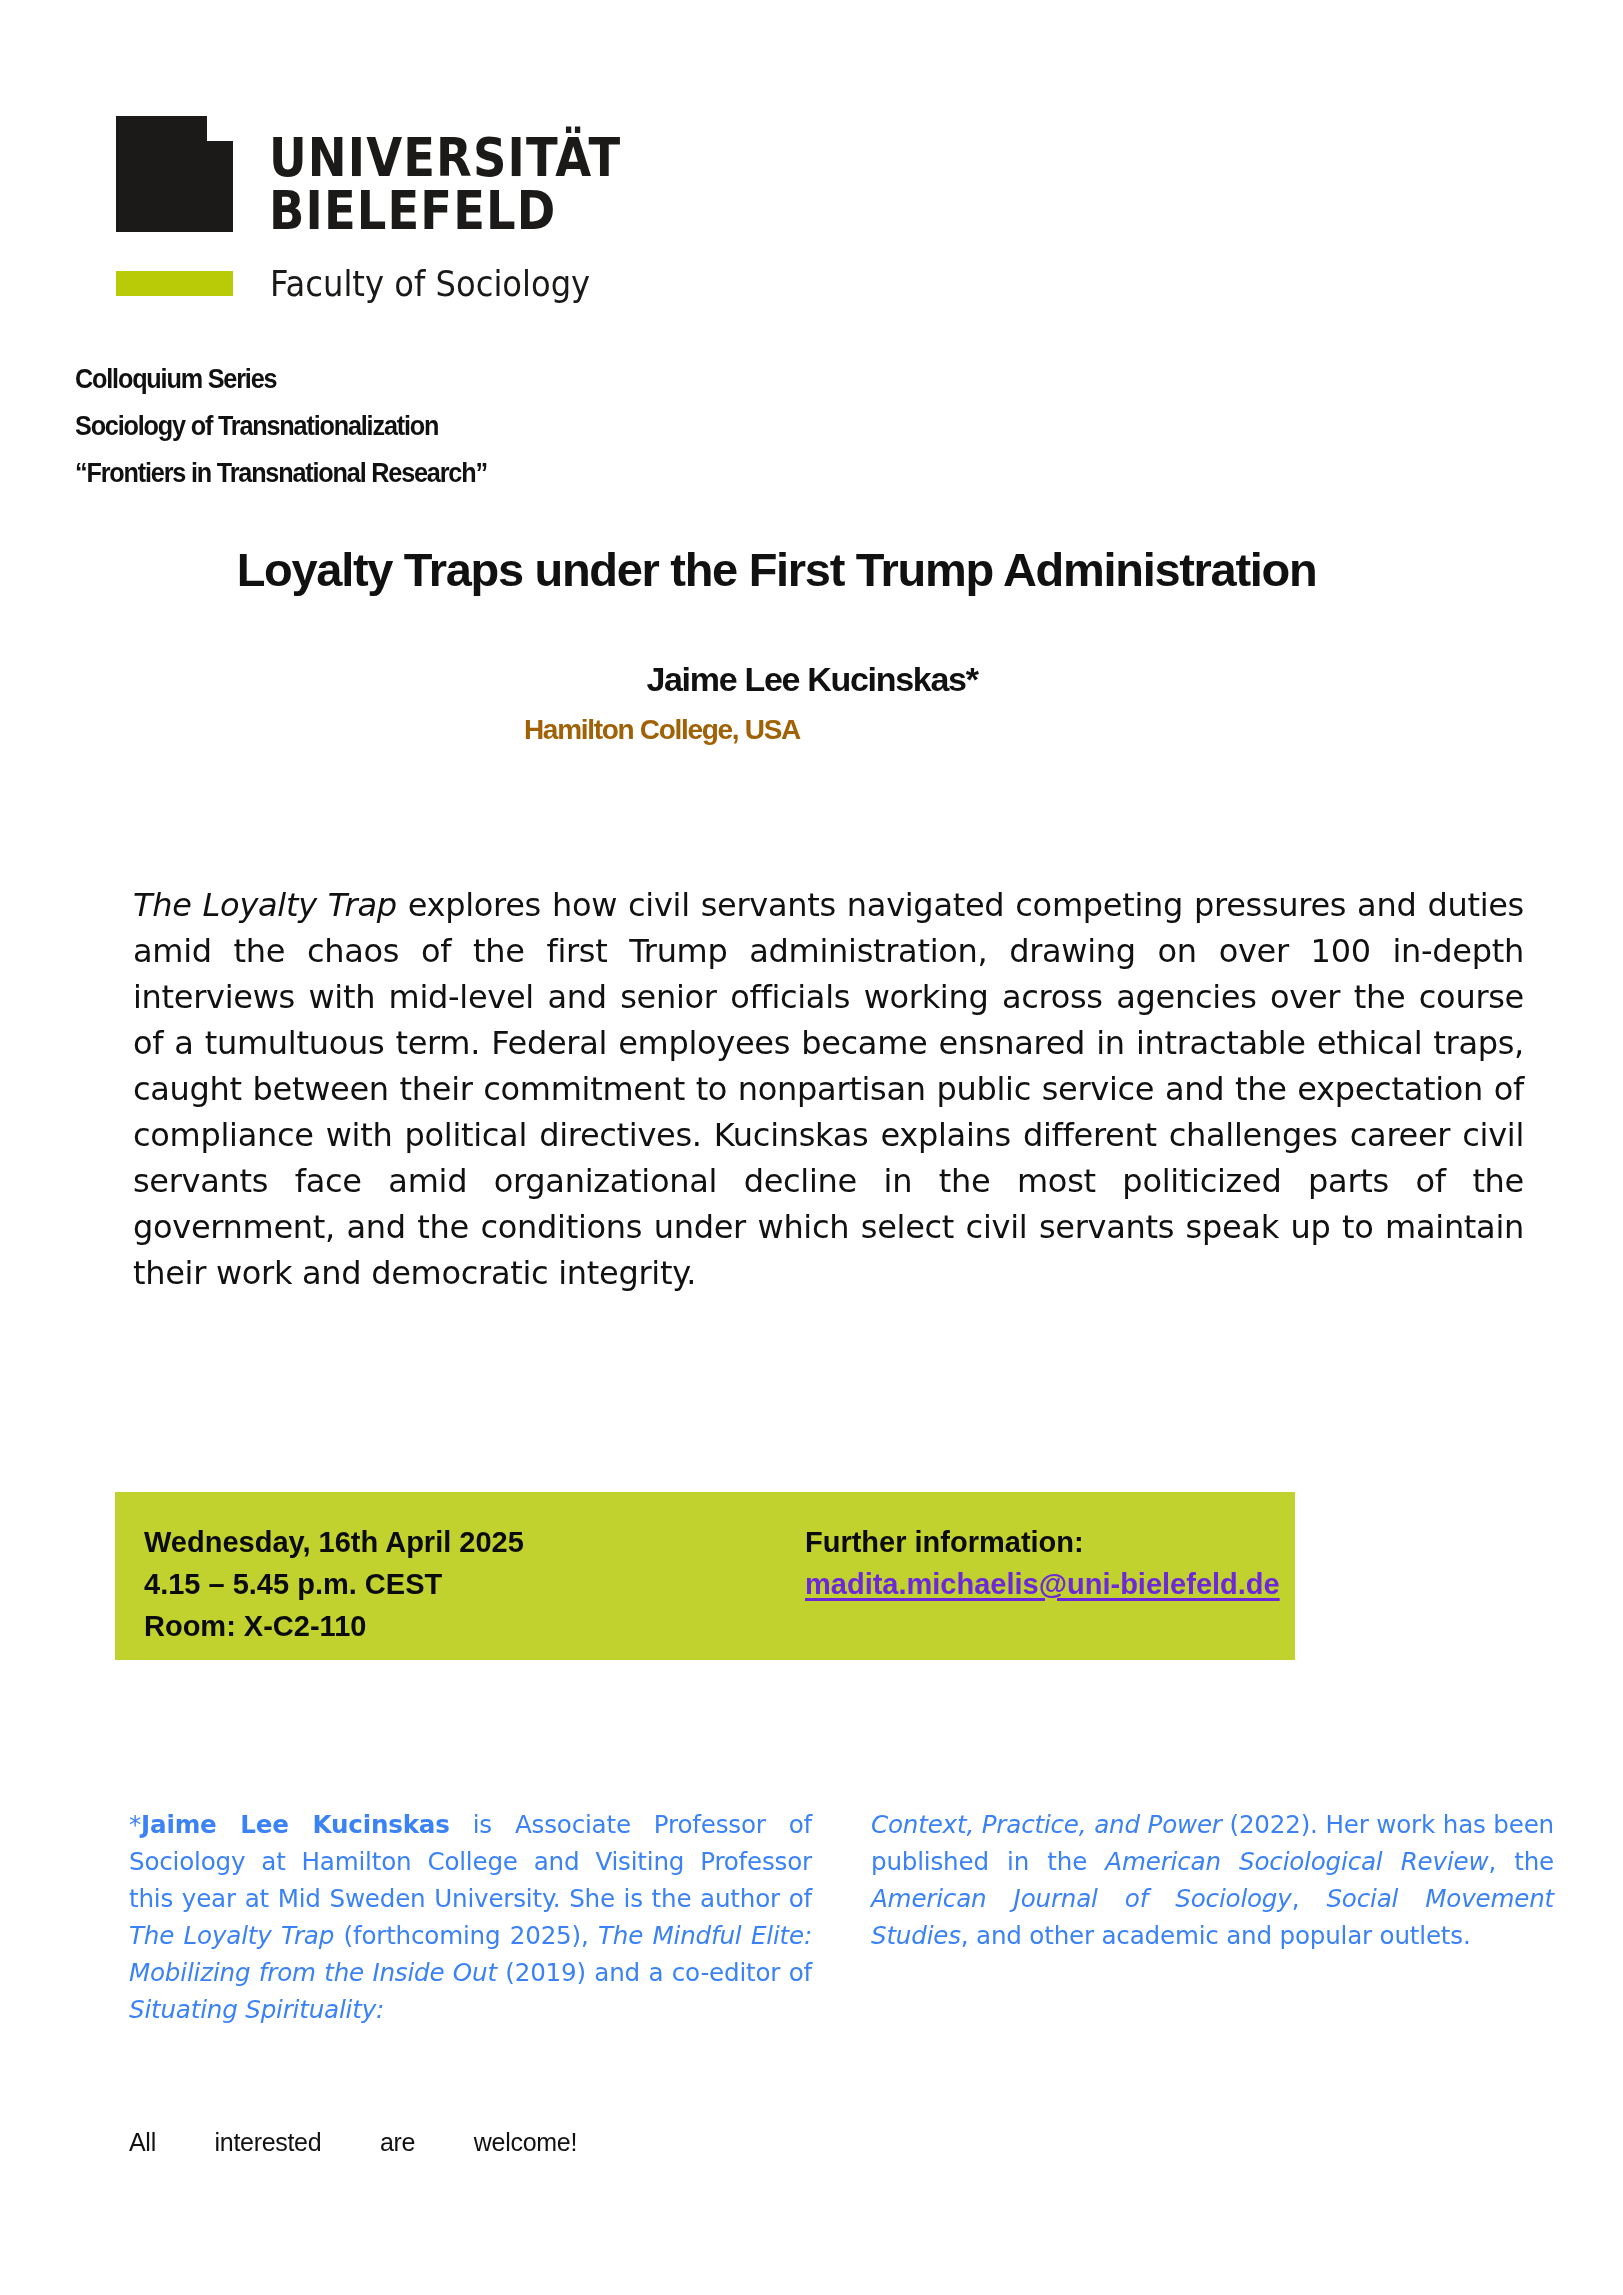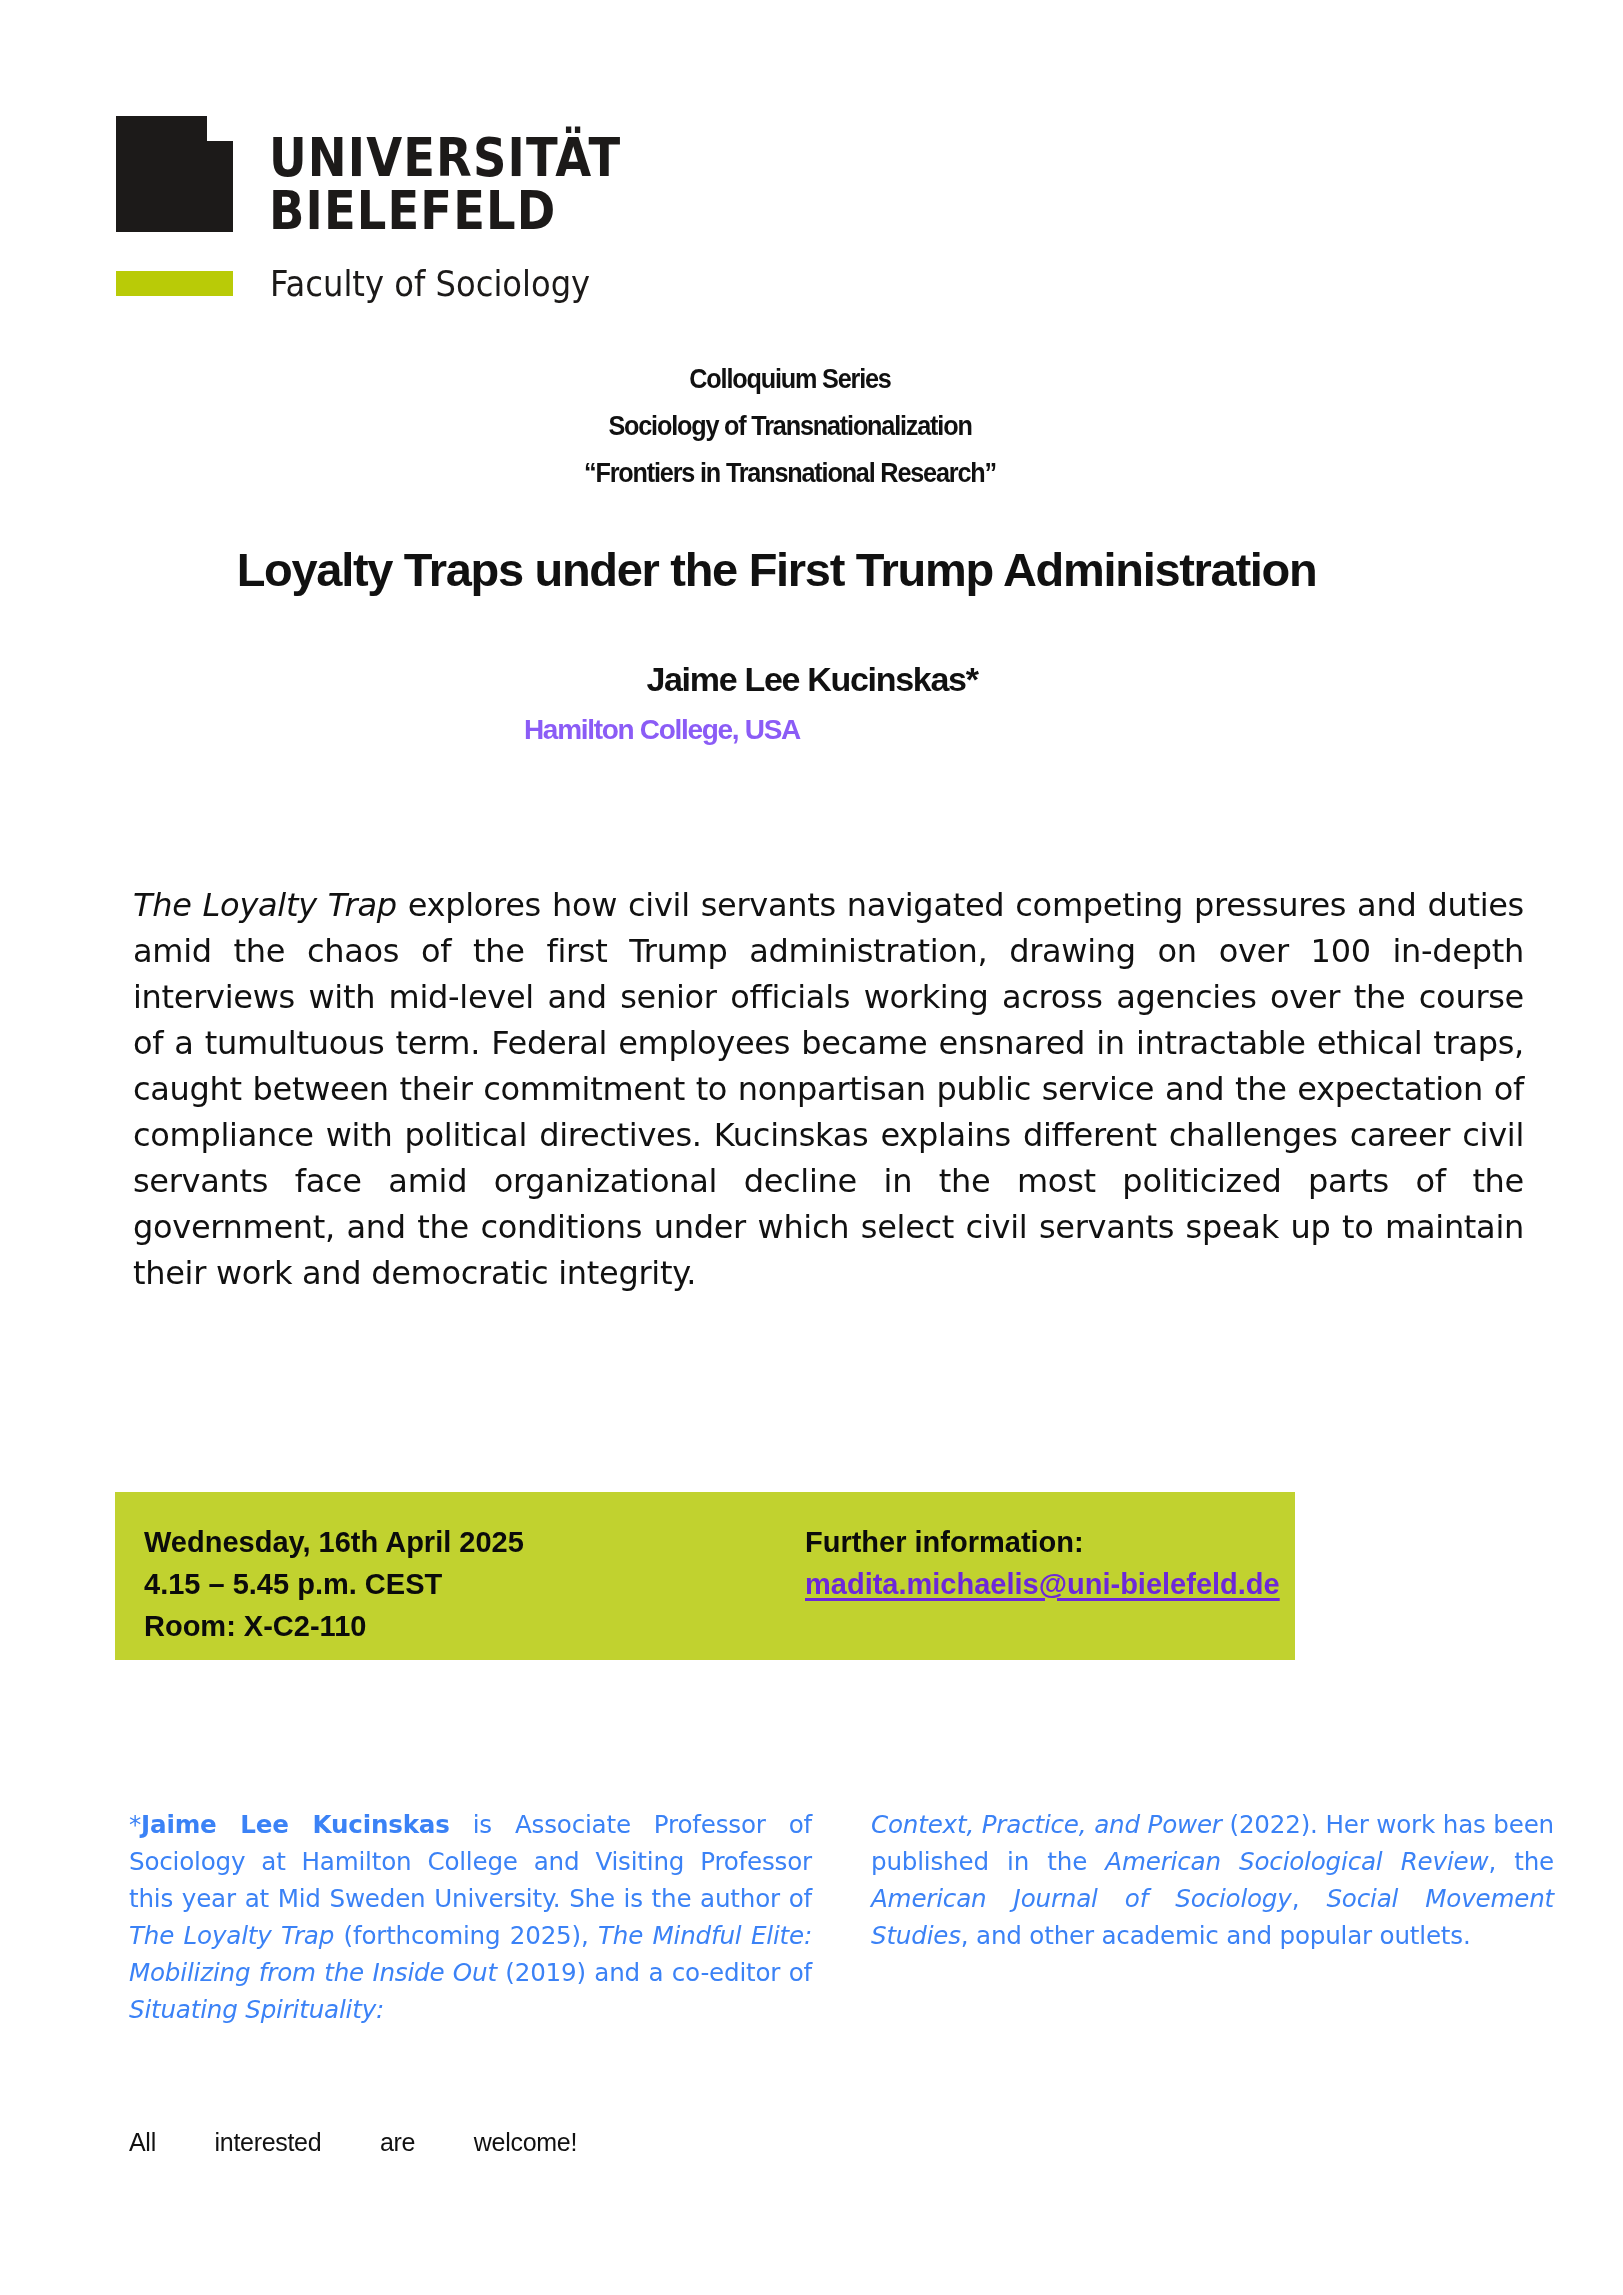--- a/index.html
+++ b/index.html
@@ -7,26 +7,26 @@
 
   
   .logo-block { position: absolute; left: 116px; top: 116px; width: 117px; height: 116px; }
   .logo-block .main { position: absolute; left: 0; top: 25px; width: 117px; height: 91px; background: #1c1a19; }
   .logo-block .tall { position: absolute; left: 0; top: 0; width: 91px; height: 116px; background: #1c1a19; }
   .logo-green { position: absolute; left: 116px; top: 271px; width: 117px; height: 25px; background: #b9cb07; }
   .uni-name { position: absolute; left: 269px; top: 131px; font-family: "DejaVu Sans", sans-serif; font-weight: bold; font-size: 54px; line-height: 53px; letter-spacing: 1.3px; color: #1c1a19; transform: scaleX(0.86); transform-origin: left top; }
   .faculty { position: absolute; left: 270px; top: 264px; font-family: "DejaVu Sans", sans-serif; font-size: 35px; line-height: 40px; color: #1c1a19; transform: scaleX(0.92); transform-origin: left top; }
 
   
-  .series { position: absolute; left: 0; width: 1500px; top: 355px; text-align: center; font-family: "Liberation Sans", sans-serif; font-weight: bold; font-size: 28px; line-height: 47px; letter-spacing: -1.3px; color: #111; padding-left: 40px; }
+  .series { position: absolute; left: 0; width: 1500px; top: 355px; text-align: left; font-family: "Liberation Sans", sans-serif; font-weight: bold; font-size: 28px; line-height: 47px; letter-spacing: -1.3px; color: #111; }
   .series div { transform: scaleX(0.9); }
 
   .talk-title { position: absolute; left: 0; width: 1553px; top: 541px; text-align: center; font-family: "Liberation Sans", sans-serif; font-weight: bold; font-size: 47px; line-height: 57px; letter-spacing: -1.3px; color: #111; }
   .speaker { position: absolute; left: 0; width: 1624px; top: 659px; text-align: center; font-family: "Liberation Sans", sans-serif; font-weight: bold; font-size: 34px; line-height: 40px; letter-spacing: -1.3px; color: #111; }
-  .affiliation { position: absolute; left: 0; width: 1324px; top: 712px; text-align: center; font-family: "Liberation Sans", sans-serif; font-weight: bold; font-size: 28px; line-height: 35px; letter-spacing: -1.3px; color: #8b5cf6; }
+  .affiliation { position: absolute; left: 0; width: 1324px; top: 712px; text-align: center; font-family: "Liberation Sans", sans-serif; font-weight: bold; font-size: 28px; line-height: 35px; letter-spacing: -1.3px; color: #a16207; }
 
   
   .abstract { position: absolute; left: 133px; top: 882px; width: 1391px; font-family: "DejaVu Sans", sans-serif; font-size: 32px; line-height: 46px; text-align: justify; color: #111; letter-spacing: -0.3px; }
   .abstract em { font-style: italic; }
 
   
   .info-box { position: absolute; left: 115px; top: 1492px; width: 1180px; height: 168px; background: #c1d22f; }
   .info-left { position: absolute; left: 29px; top: 29px; font-family: "Liberation Sans", sans-serif; font-weight: bold; font-size: 29px; line-height: 42px; color: #0b0b0b; }
   .info-right { position: absolute; left: 690px; top: 29px; font-family: "Liberation Sans", sans-serif; font-weight: bold; font-size: 29px; line-height: 42px; color: #0b0b0b; }
   .info-right a { color: #6d28d9; text-decoration: underline; text-decoration-thickness: 3.2px; text-underline-offset: 3.8px; }

